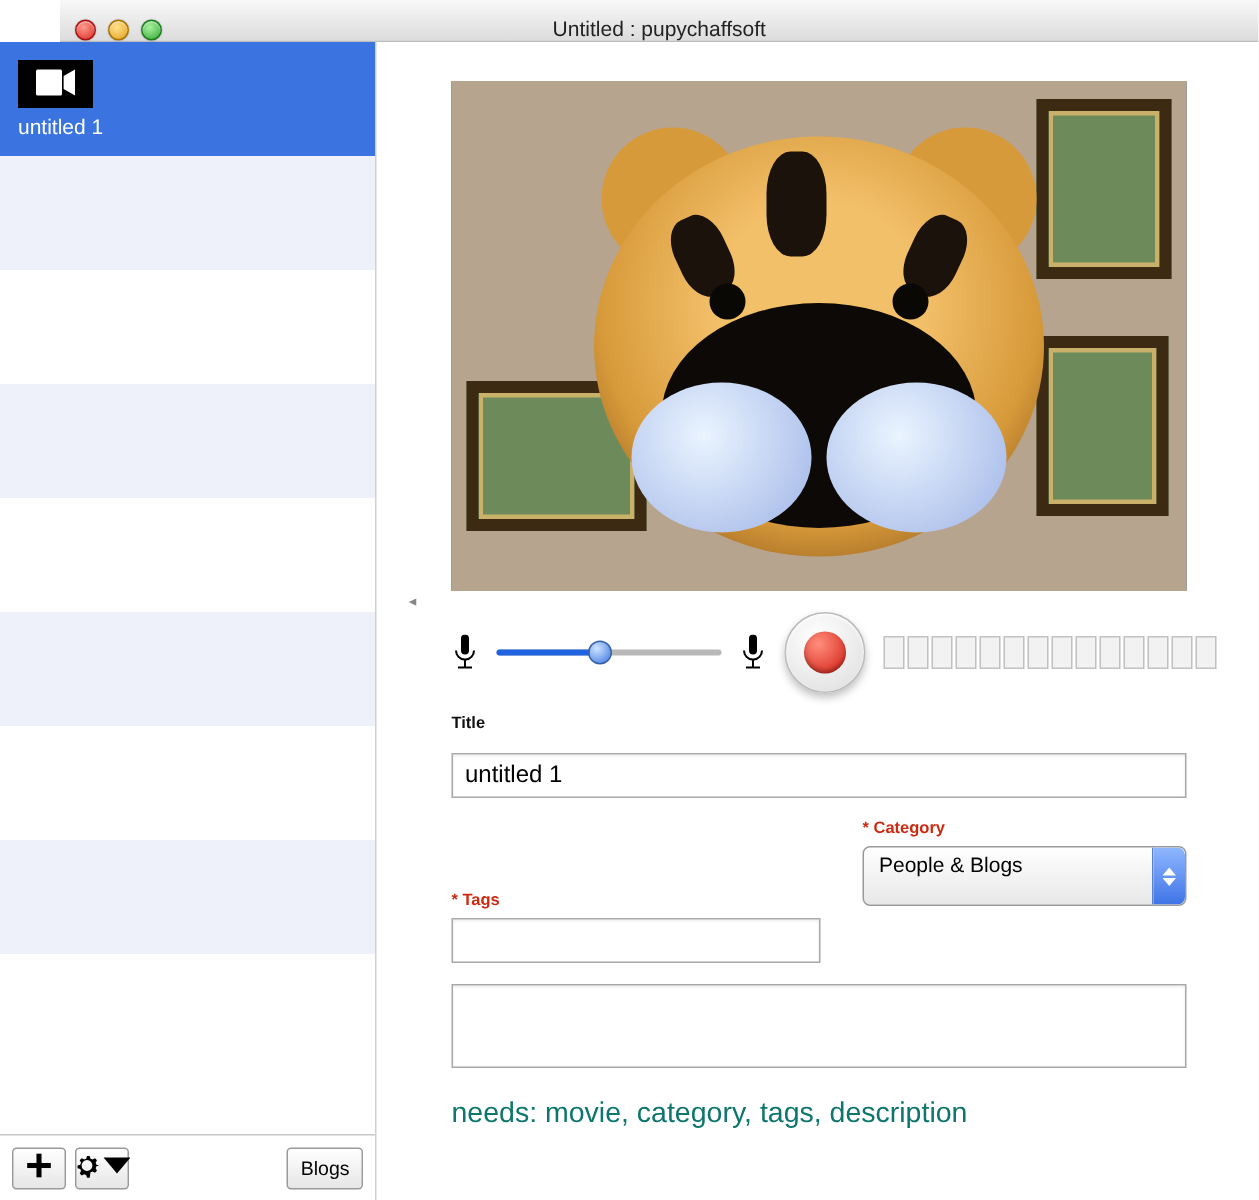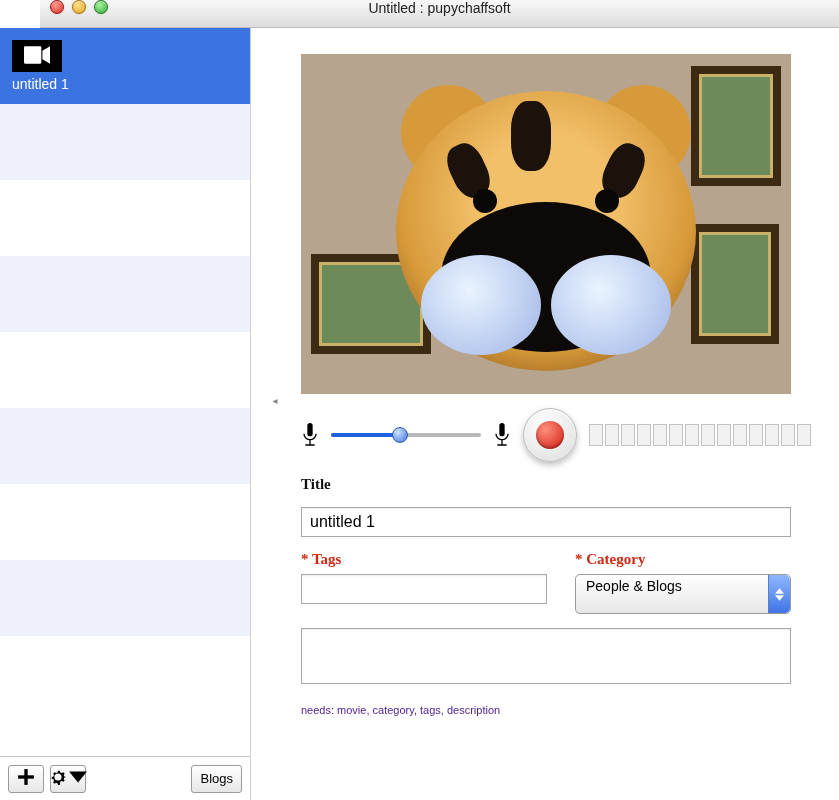--- a/index.html
+++ b/index.html
@@ -16,21 +16,21 @@
   height: 800px;
   background: #fff;
   display: flex;
   flex-direction: column;
 }
 .titlebar {
   height: 28px;
   background: linear-gradient(#f8f8f8, #dcdcdc);
   border-bottom: 1px solid #bdbdbd;
   display: flex;
-  align-items: flex-start;
+  align-items: flex-end;
   position: relative;
   margin-left: 40px;
 }
 .traffic-lights {
   display: flex;
   gap: 8px;
   margin-left: 10px;
 }
 .tl {
   width: 14px; height: 14px;
@@ -193,35 +193,35 @@
 }
 .record-btn .dot {
   width:28px; height:28px; border-radius:50%;
   background: radial-gradient(circle at 35% 30%, #ff8f7d, #d01a10);
   box-shadow: inset 0 -2px 3px rgba(0,0,0,.3);
 }
 .segments { display:flex; gap:2px; }
 .segments .seg {
   width:14px; height:22px; border:1px solid #c2c2c2; background:#f2f2f2;
 }
-.form-label { font-size:15px; font-weight: bold; color:#111;font-family:Liberation Serif, serif; }
+.form-label { font-size:11px; font-weight: bold; color:#111; }
 .form-label.red { color:#cc2a12; }
 .text-input {
   width: 490px;
   border:1px solid #a8a8a8;
   background:#fff;
   font-size:16px;
   padding:5px 8px;
   box-shadow: inset 0 1px 2px rgba(0,0,0,.08);
 }
 .row2 {
   display:flex; gap:28px; width:490px;
 }
 .col { display:flex; flex-direction:column; gap:6px; }
-.col.tags { width: 246px; }
+.col.tags { width: 246px; margin-top: 48px; }
 .col.cat { flex:1; }
 .aqua-select {
   height:40px;
   border:1px solid #9a9a9a;
   border-radius:5px;
   background: linear-gradient(#ffffff,#e7e7e7);
   display:flex; align-items:center;
   padding:0 0 16px 10px;
   position:relative;
   font-size:14px;
@@ -234,22 +234,22 @@
   display:flex; flex-direction:column; align-items:center; justify-content:center;
   gap:1px;
 }
 .aqua-select .arrows svg { width:9px; height:6px; fill:#fff; }
 .textarea {
   width:490px; height:56px;
   border:1px solid #a8a8a8; background:#fff;
   box-shadow: inset 0 1px 2px rgba(0,0,0,.08);
 }
 .hint {
-  color:#4c1d95;
-  font-size:11px;
+  color:#0f766e;
+  font-size:19px;
   margin-top: 6px;
 }
 .splitter-grip {
   width:10px; text-align:center; align-self:center; color:#888; user-select:none;
   position:absolute; left:270px; top:395px; font-size:10px;
 }
 </style>
 </head>
 <body>
 

